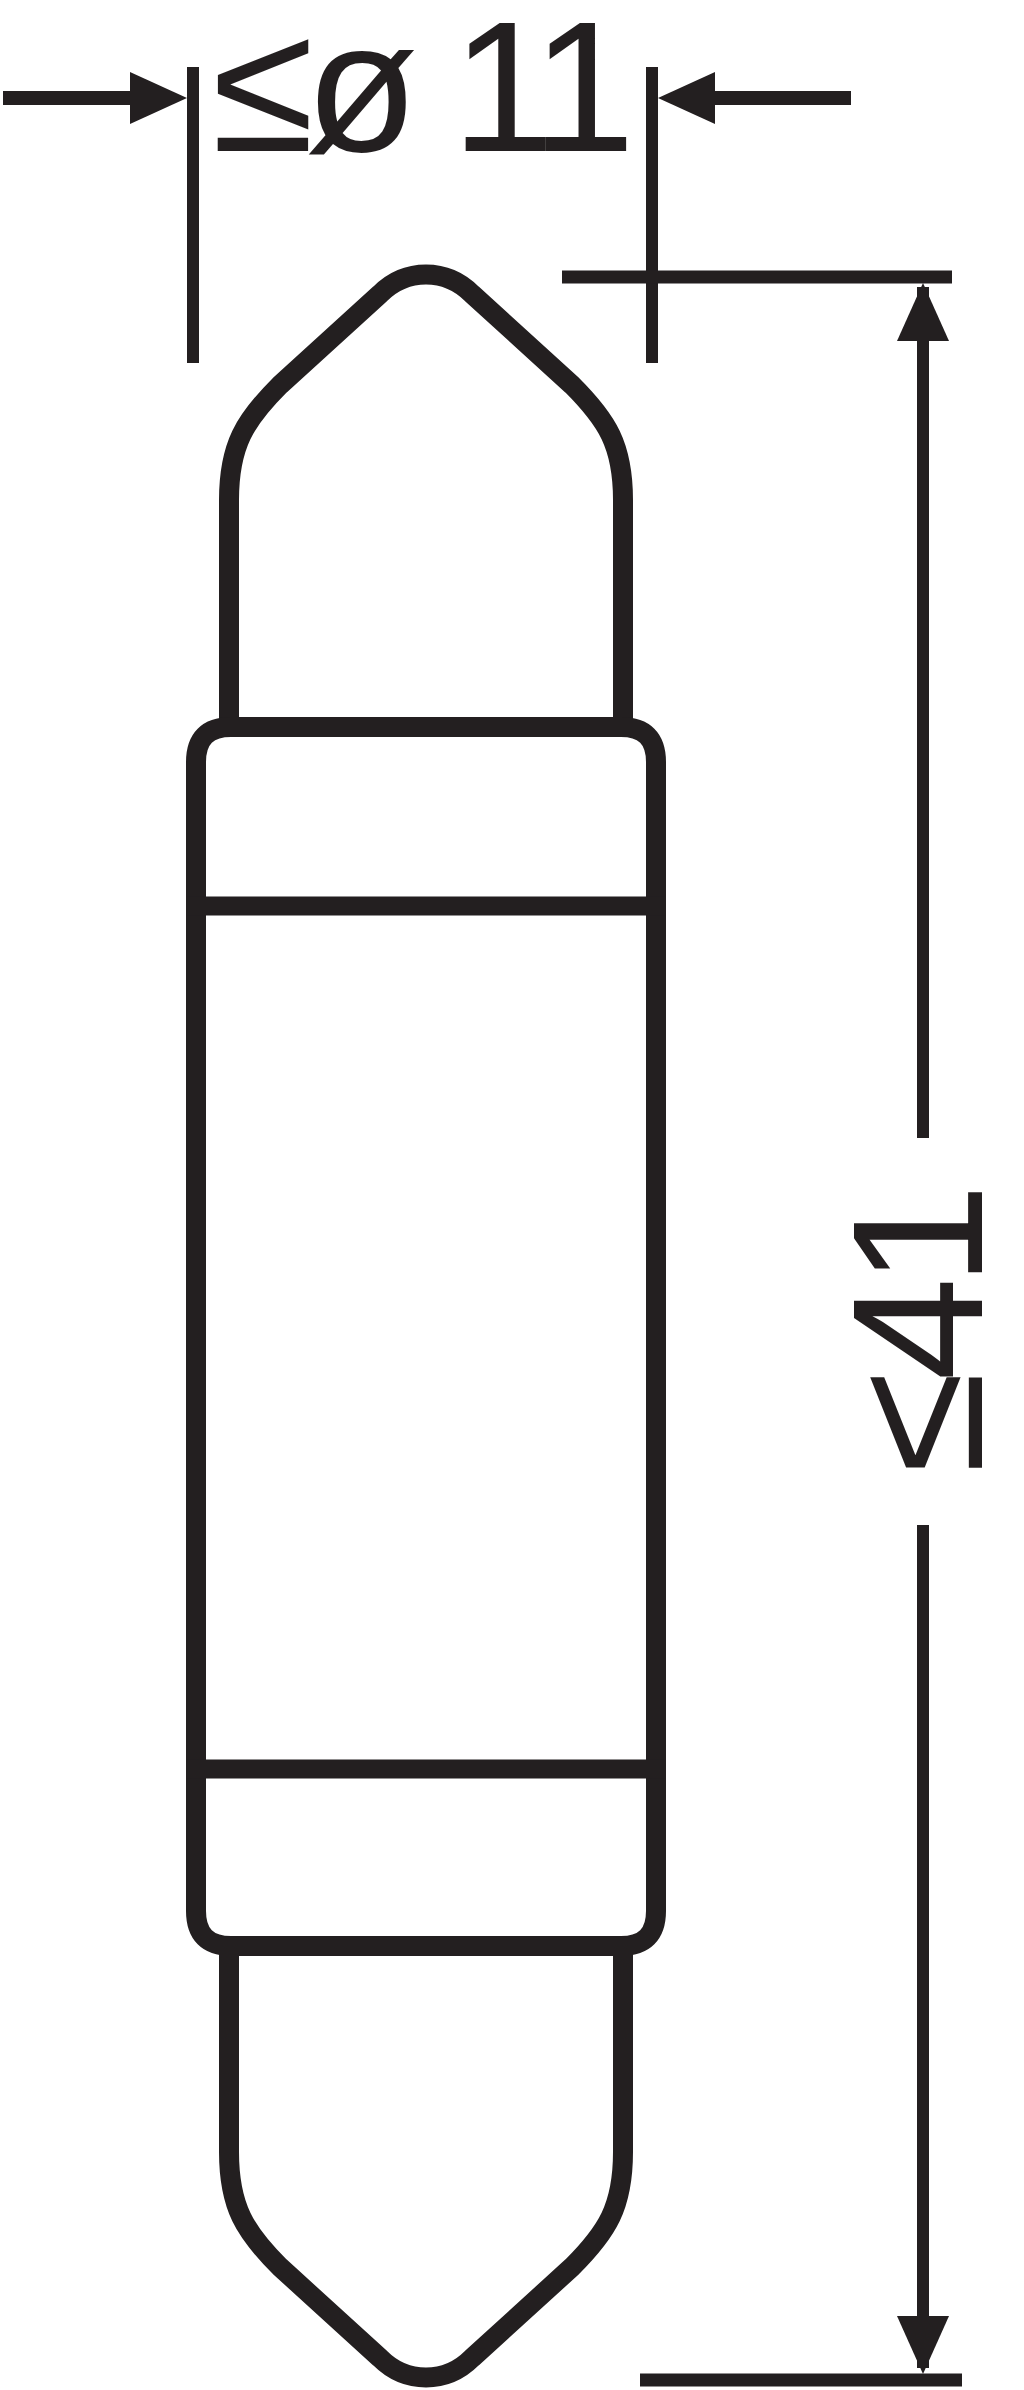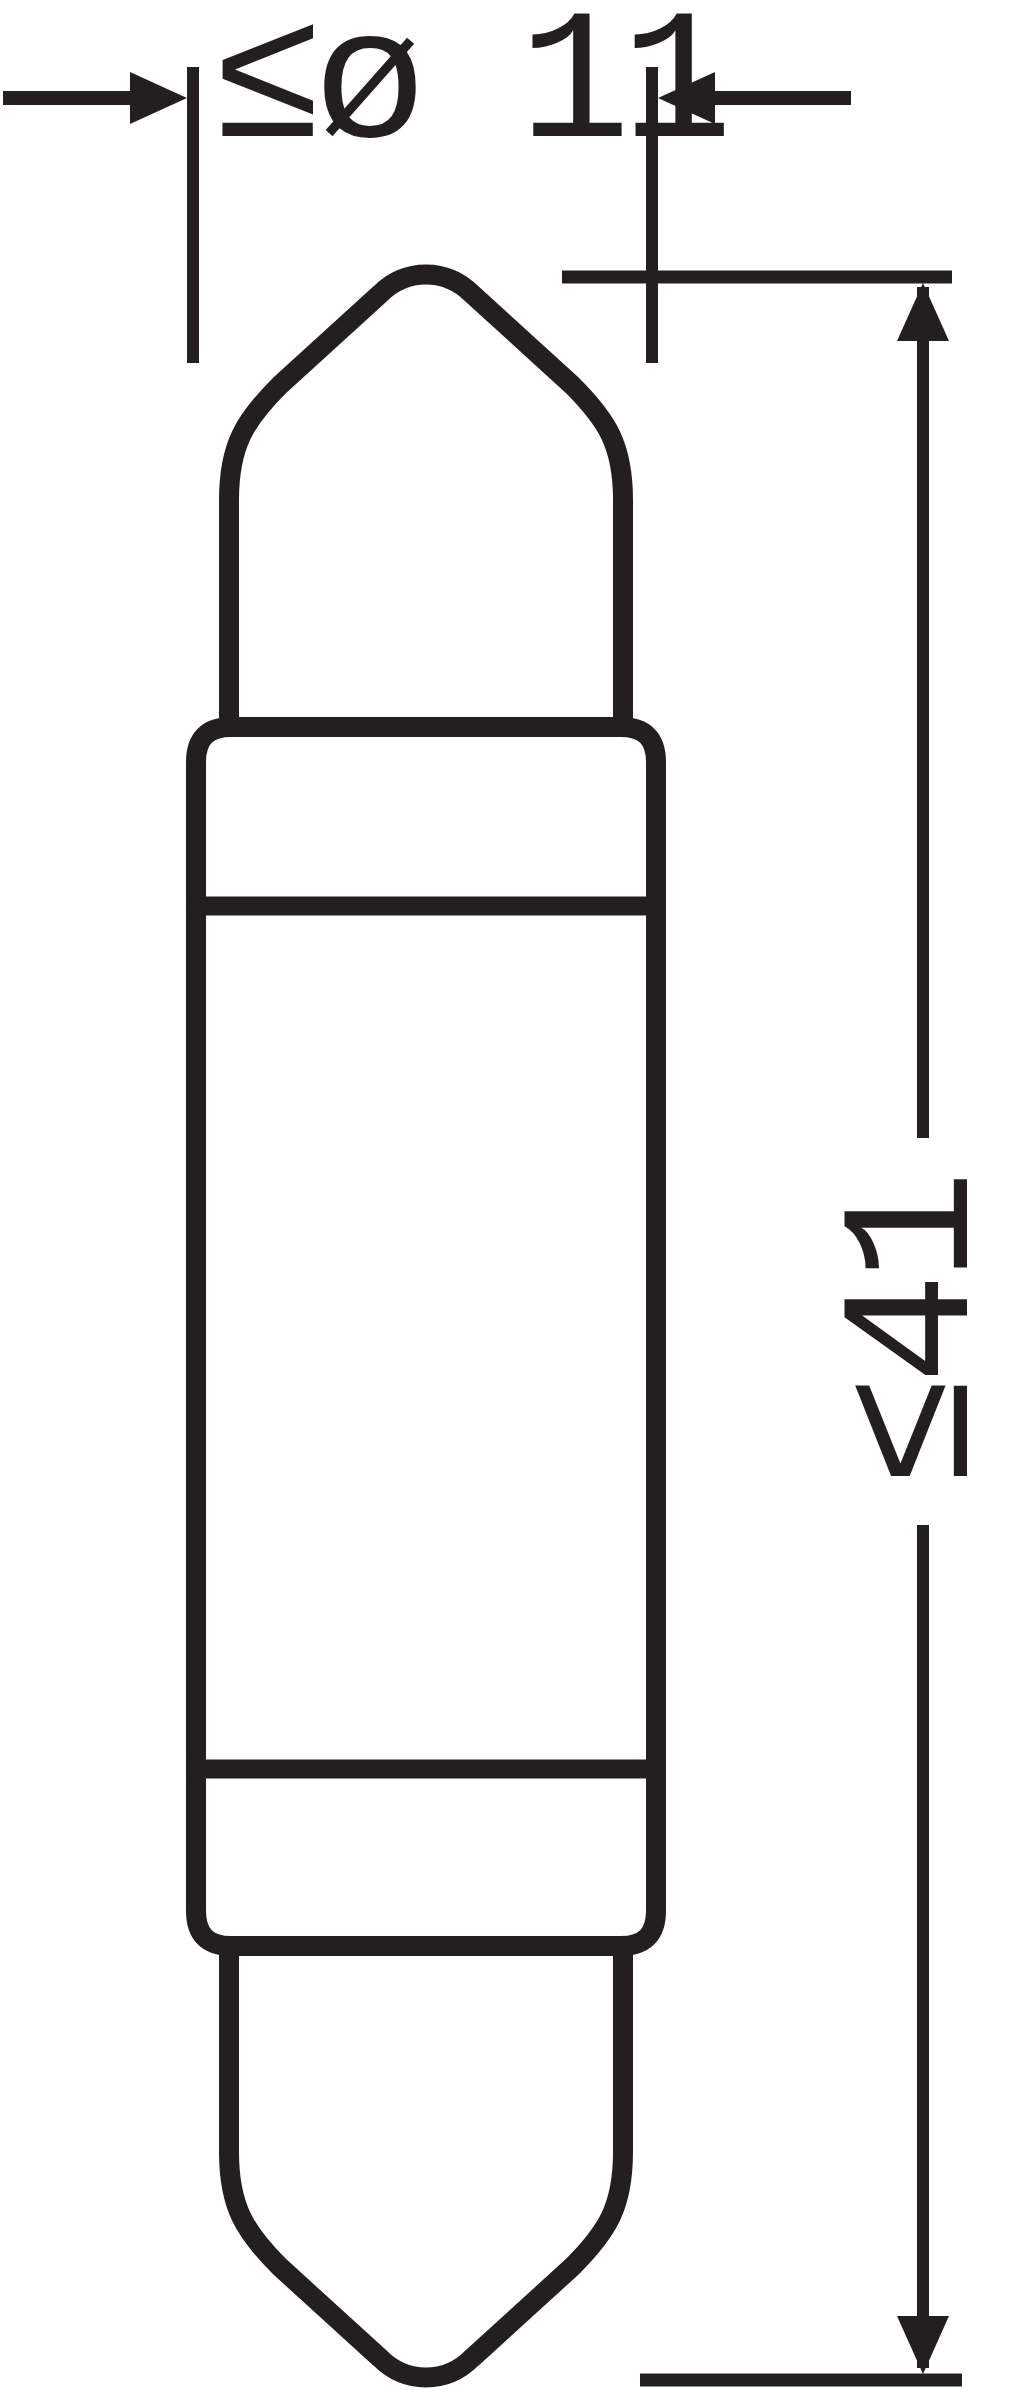--- a/index.html
+++ b/index.html
@@ -6,21 +6,21 @@
     margin: 0;
     padding: 0;
     background: #ffffff;
   }
   .canvas {
     position: relative;
     width: 1024px;
     height: 2390px;
     background: var(--paper, #ffffff);
     overflow: hidden;
-    font-family: Liberation Mono, monospace;
+    font-family: Liberation Sans, sans-serif;
   }
   .linework {
     position: absolute;
     left: 0;
     top: 0;
     width: 1024px;
     height: 2390px;
     display: block;
   }
   .stroke {

